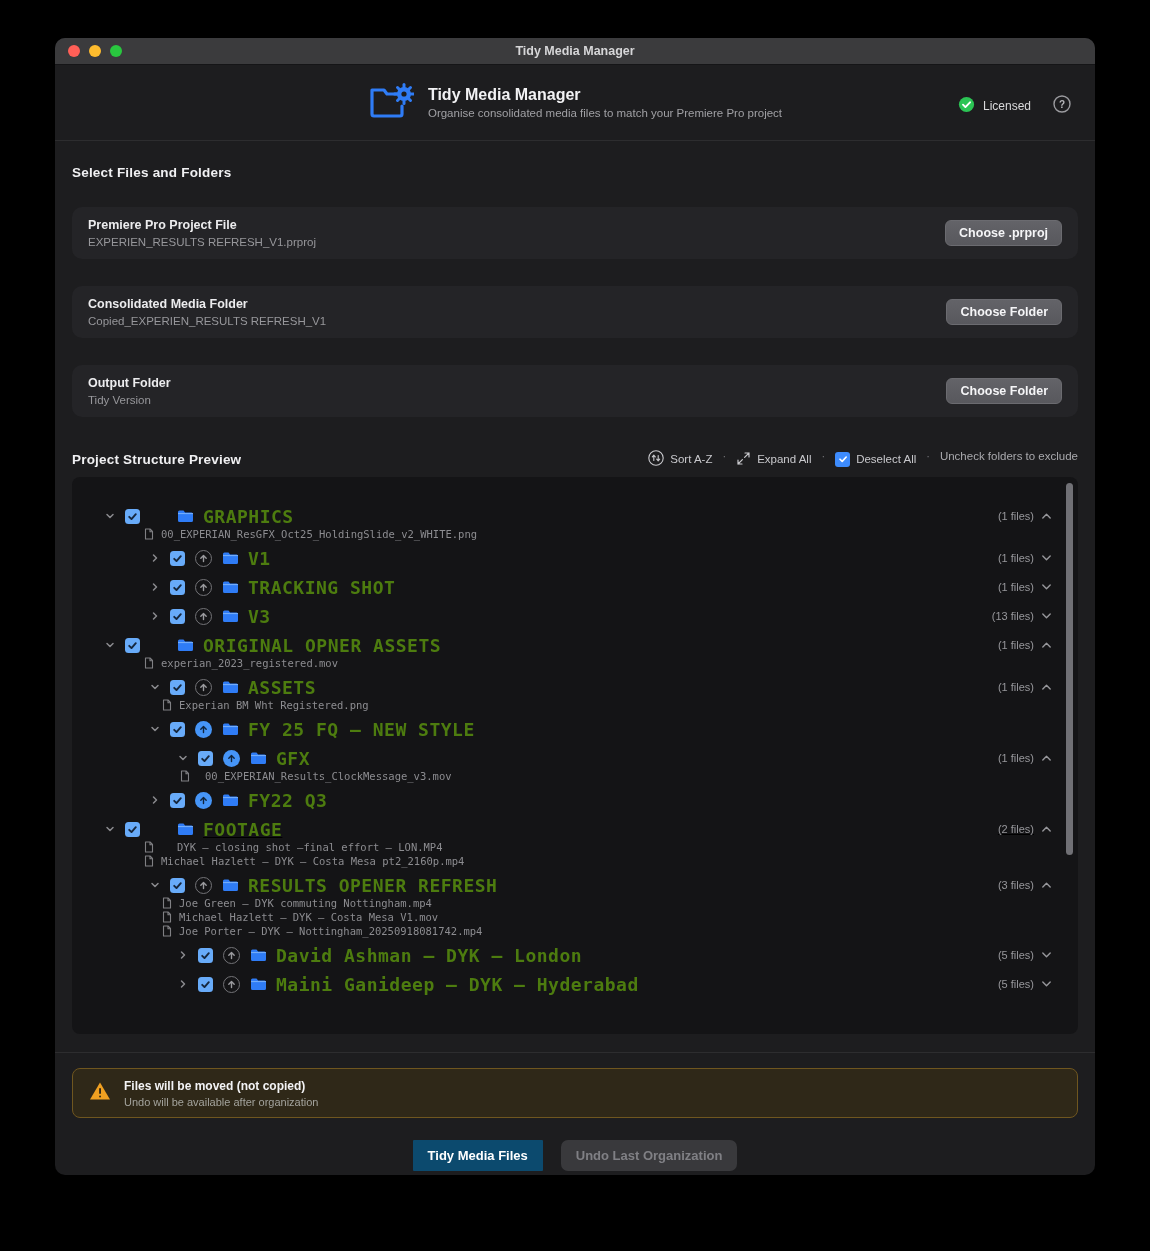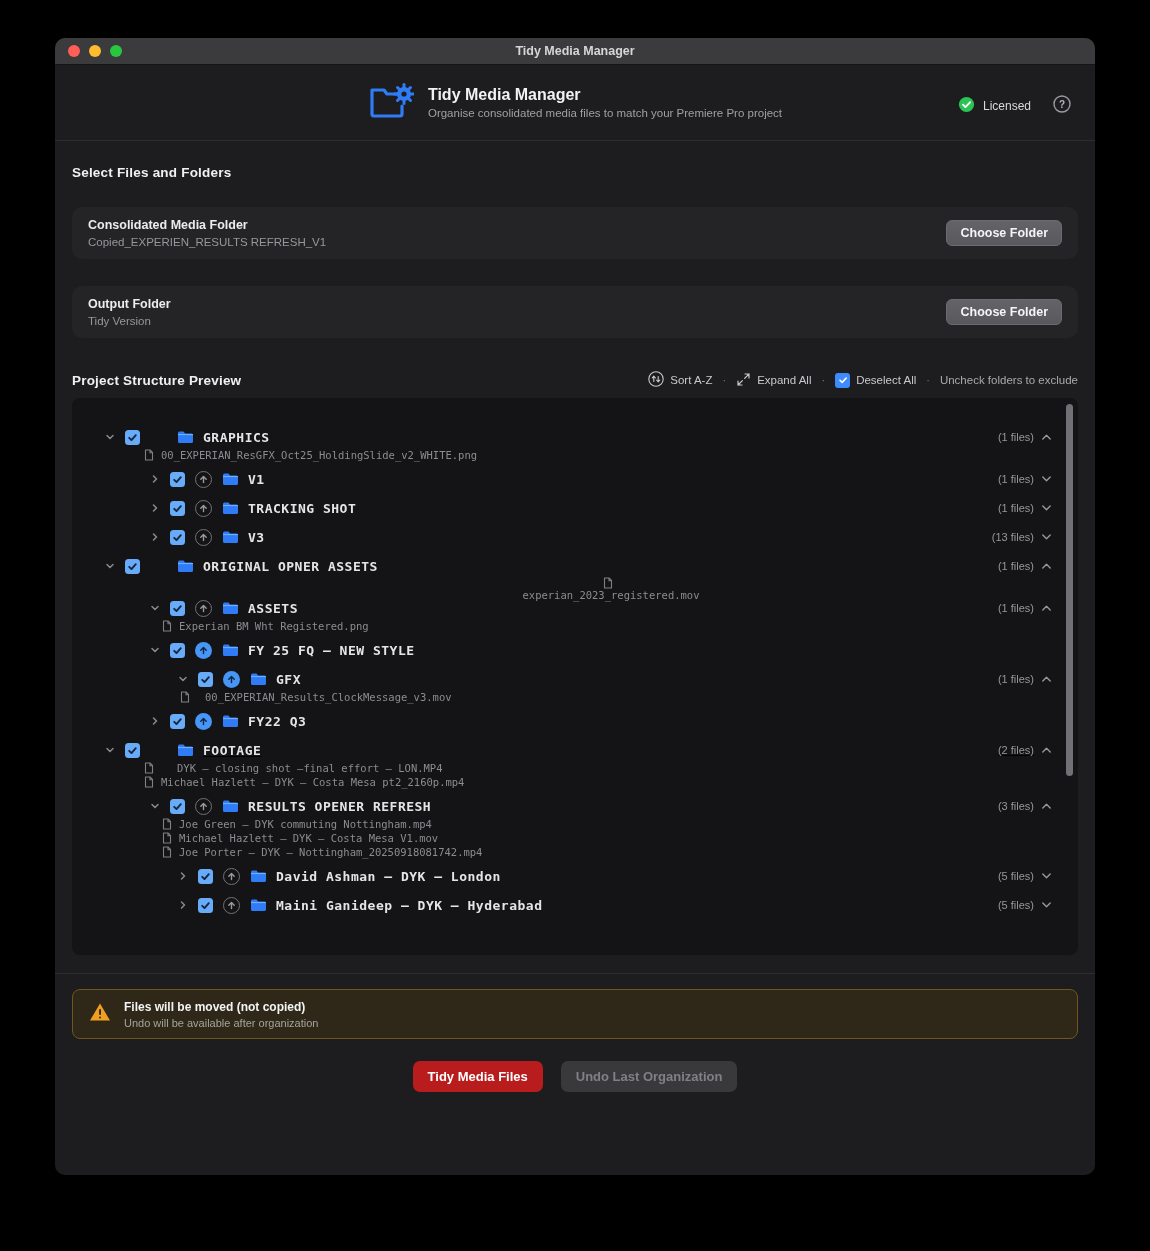--- a/index.html
+++ b/index.html
@@ -26,53 +26,53 @@
 
   
   .card { margin-top:27px; background:#242427; border-radius:10px; height:52px; padding:0 16px; display:flex; align-items:center; justify-content:space-between; }
   .card:first-of-type { margin-top:28px; }
   .card-label { font-size:12.5px; font-weight:bold; color:#ececee; margin-bottom:4px; }
   .card-value { font-size:11.5px; color:#97979b; }
   .btn-gray { background:linear-gradient(#636368,#58585d); border:1px solid #6b6b70; border-radius:6px; color:#f5f5f7; font-size:12.5px; font-weight:bold; padding:5px 13px; font-family:inherit; cursor:pointer; }
 
   
   .preview-bar { margin-top:33px; display:flex; align-items:center; justify-content:space-between; }
-  .toolbar { display:flex; align-items:center; gap:10px; font-size:11.5px; color:#c9c9cd; }
+  .toolbar { display:flex; gap:10px; font-size:11.5px; color:#c9c9cd; }
   .tool { display:flex; align-items:center; gap:6px; cursor:pointer; }
   .dot-sep { color:#77777b; font-size:11px; }
   .hint { color:#a9a9ad; }
   .mini-check { width:15px; height:15px; background:#3d8bfd; border-radius:3px; display:flex; align-items:center; justify-content:center; }
 
   
   .tree { margin-top:9px; background:#141416; border-radius:8px; height:557px; overflow:hidden; position:relative; padding-top:22px; }
   .scroll-thumb { position:absolute; right:5px; top:6px; width:7px; height:372px; border-radius:4px; background:#707075; }
   .folder-row { display:flex; align-items:center; height:24px; margin:5px 0; }
   .folder-row + .file-row { margin-top:-6px; }
   .file-row { display:flex; align-items:center; height:14px; }
   .chev { width:14px; margin-right:8px; display:flex; justify-content:center; }
   .cbox { width:15px; height:15px; background:#68abf9; border-radius:3.5px; margin-right:10px; display:flex; align-items:center; justify-content:center; flex:none; }
   .promote { width:17px; height:17px; border-radius:50%; margin-right:10px; display:flex; align-items:center; justify-content:center; flex:none; }
   .promote.outline { border:1.5px solid #737377; }
   .promote.filled { background:#4695f7; }
   .promote.hidden { visibility:hidden; }
   .fold-ic { width:17px; margin-right:9px; display:flex; flex:none; }
-  .fname { font-family:"DejaVu Sans Mono",monospace; font-weight:bold; font-size:13px; letter-spacing:.5px; color:#e5e5e5; white-space:pre; }
+  .fname { font-family:"DejaVu Sans Mono",monospace; font-weight:bold; font-size:18px; letter-spacing:.5px; color:#4d7c0f; white-space:pre; }
   .spacer { flex:1; }
   .fcount { font-size:11px; color:#97979b; margin-right:7px; }
   .caret { margin-right:26px; display:flex; }
   .file-ic { width:10px; margin-right:7px; display:flex; flex:none; }
   .filename { font-family:"DejaVu Sans Mono",monospace; font-size:10.5px; color:#8c8c90; white-space:pre; }
 
   
   .footer-divider { margin-top:18px; border-top:1px solid #2d2d2f; }
   .warning { margin:15px 17px 0; background:#2f2818; border:1px solid #6f561f; border-radius:8px; height:50px; display:flex; align-items:center; padding:0 16px; gap:13px; }
   .warn-title { font-size:12px; font-weight:bold; color:#f3f3f5; margin-bottom:3px; }
   .warn-sub { font-size:11px; color:#a3a39d; }
   .actions { display:flex; justify-content:center; gap:18px; margin-top:22px; }
-  .btn-primary { background:#b91c1c; color:#fff; border:none; border-radius:7px; font-size:13px; font-weight:bold; padding:8px 15px; font-family:inherit; cursor:pointer; }
+  .btn-primary { background:#0c4a6e; color:#fff; border:none; border-radius:1px; font-size:13px; font-weight:bold; padding:8px 15px; font-family:inherit; cursor:pointer; }
   .btn-disabled { background:#39393c; color:#808085; border:none; border-radius:7px; font-size:13px; font-weight:bold; padding:8px 15px; font-family:inherit; }
 </style>
 </head>
 <body>
 
 <div class="window">
 
   <div class="titlebar">
     <div class="traffic">
       <span class="light red"></span>
@@ -120,20 +120,27 @@
           <text x="9" y="12.6" text-anchor="middle" font-size="10" font-weight="bold" fill="#b8b8bc" font-family="Liberation Sans,sans-serif">?</text>
         </svg>
       </span>
     </div>
   </div>
 
   <div class="content">
 
     <div class="section-heading">Select Files and Folders</div>
 
+    <div class="card">
+      <div>
+        <div class="card-label">Premiere Pro Project File</div>
+        <div class="card-value">EXPERIEN_RESULTS REFRESH_V1.prproj</div>
+      </div>
+      <button class="btn-gray">Choose .prproj</button>
+    </div>
 
     <div class="card">
       <div>
         <div class="card-label">Consolidated Media Folder</div>
         <div class="card-value">Copied_EXPERIEN_RESULTS REFRESH_V1</div>
       </div>
       <button class="btn-gray">Choose Folder</button>
     </div>
 
     <div class="card">
@@ -340,21 +347,21 @@
           </span>
           <span class="fname">ORIGINAL OPNER ASSETS</span>
           <span class="spacer"></span>
           <span class="fcount">(1 files)</span>
           <span class="caret">
             <svg width="11" height="8" viewBox="0 0 11 8">
               <path d="M1.8 6 L5.5 2.3 L9.2 6" fill="none" stroke="#97979b" stroke-width="1.4" stroke-linecap="round" stroke-linejoin="round"></path>
             </svg>
           </span>
         </div>
-        <div class="file-row" style="padding-left: 72px; flex-direction: column;">
+        <div class="file-row" style="padding-left: 72px;">
           <span class="file-ic">
             <svg width="10" height="12" viewBox="0 0 10 12">
               <path d="M1.5 1 h4.5 l2.5 2.5 v7.5 h-7 Z" fill="none" stroke="#808084" stroke-width="1.1" stroke-linejoin="round"></path>
               <path d="M6 1 v2.7 h2.5" fill="none" stroke="#808084" stroke-width="1.1"></path>
             </svg>
           </span>
           <span class="filename">experian_2023_registered.mov</span>
         </div>
         <div class="folder-row" style="padding-left: 76px;">
           <span class="chev">

